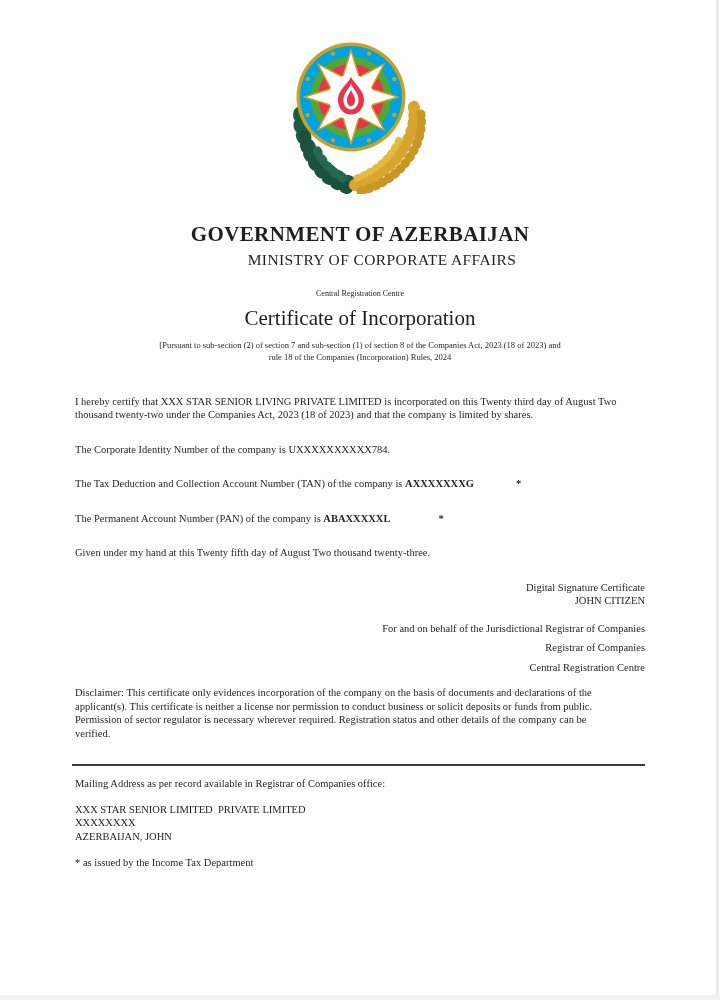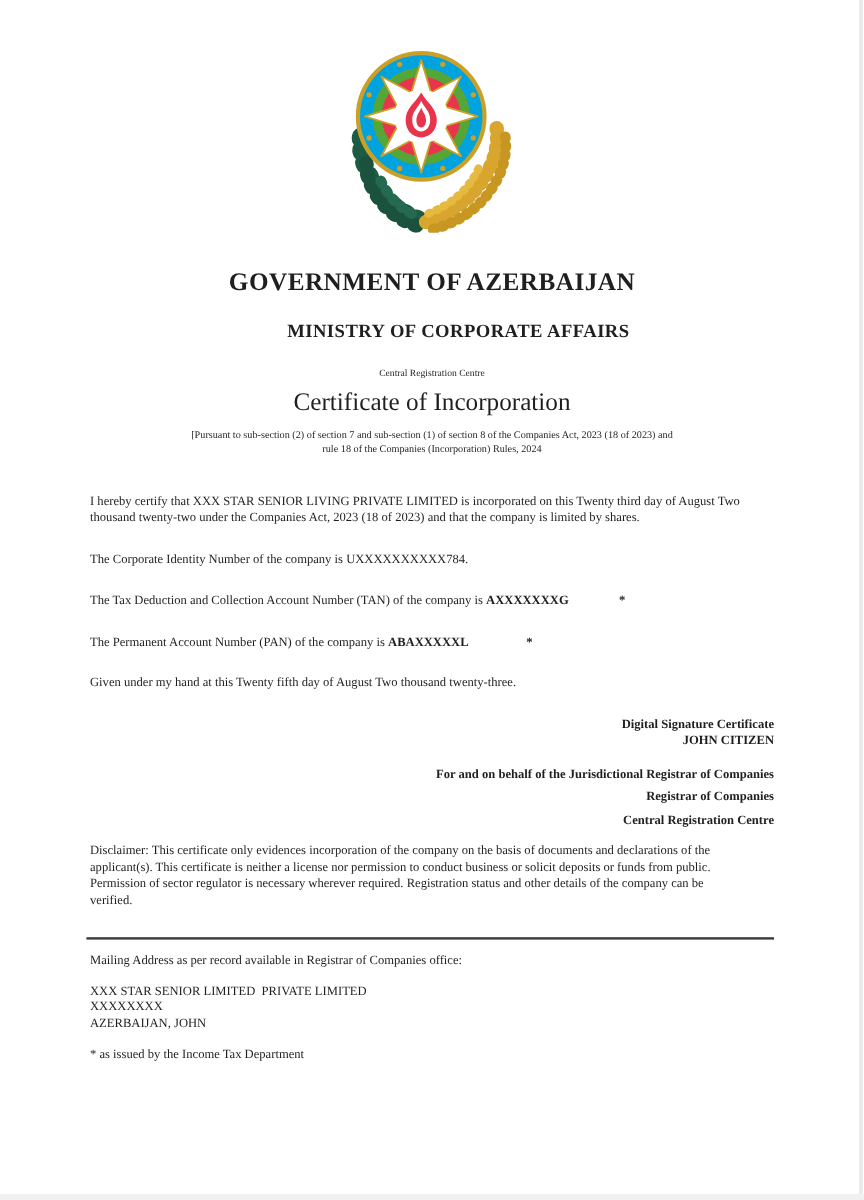--- a/index.html
+++ b/index.html
@@ -11,35 +11,35 @@
     position:relative;
     overflow:hidden;
   }
   .page-edge-right{position:absolute;top:0;right:1px;width:3px;height:100%;background:#e9e9e9;}
   .page-edge-bottom{position:absolute;bottom:0;left:0;width:100%;height:5px;background:#f1f1f1;}
 
   .emblem-wrap{padding-top:40px;text-align:center;}
 
   .header-block{text-align:center;margin-top:24px;}
   .gov-line{font-size:21px;font-weight:bold;letter-spacing:.4px;}
-  .ministry-line{font-size:15.5px;font-weight:bold;letter-spacing:.4px;margin-top:20px;padding-left:44px;}
+  .ministry-line{font-size:15.5px;font-weight:normal;letter-spacing:.4px;margin-top:4px;padding-left:44px;}
   .office-line{font-size:8px;margin-top:20px;}
   .cert-title{font-size:21px;font-weight:normal;margin-top:8px;}
   .pursuant{font-size:8.5px;line-height:1.4;margin-top:9px;}
 
   .content{margin:0 75px;font-size:10.5px;line-height:13.5px;}
   .content .para{margin:21px 0 0 0;}
   .content .first-para{margin-top:31px;}
   .bold-val{font-weight:bold;}
   .spacer-50{display:inline-block;width:48px;}
   .spacer-45{display:inline-block;width:42px;}
   .fn-marker{font-weight:bold;}
 
   .sig-block{text-align:right;margin-top:21px;}
-  .sig-line{margin-top:0;font-weight:bold;}
+  .sig-line{margin-top:0;}
   .sig-behalf{margin-top:14px;}
   .sig-gap{margin-top:6px;}
 
   .disclaimer{margin-top:12px;max-width:528px;}
 
   .rule{border:none;border-top:2px solid #3a3a3a;margin:24px 0 0 -3px;width:573px;}
 
   .mailing-label{margin-top:11px;}
   .address-block{margin-top:12px;}
   .prewrap{white-space:pre-wrap;}

